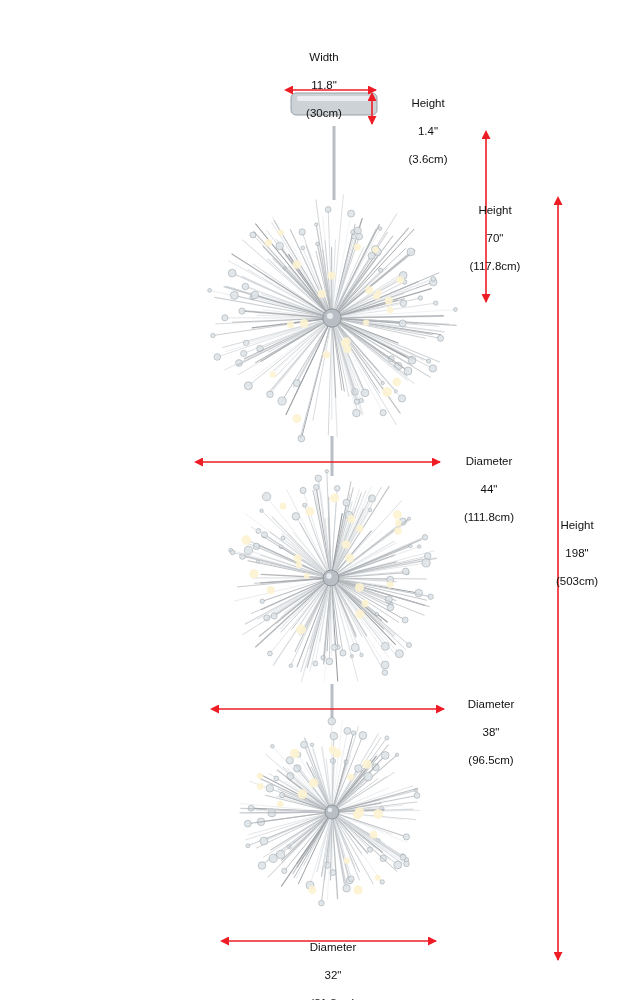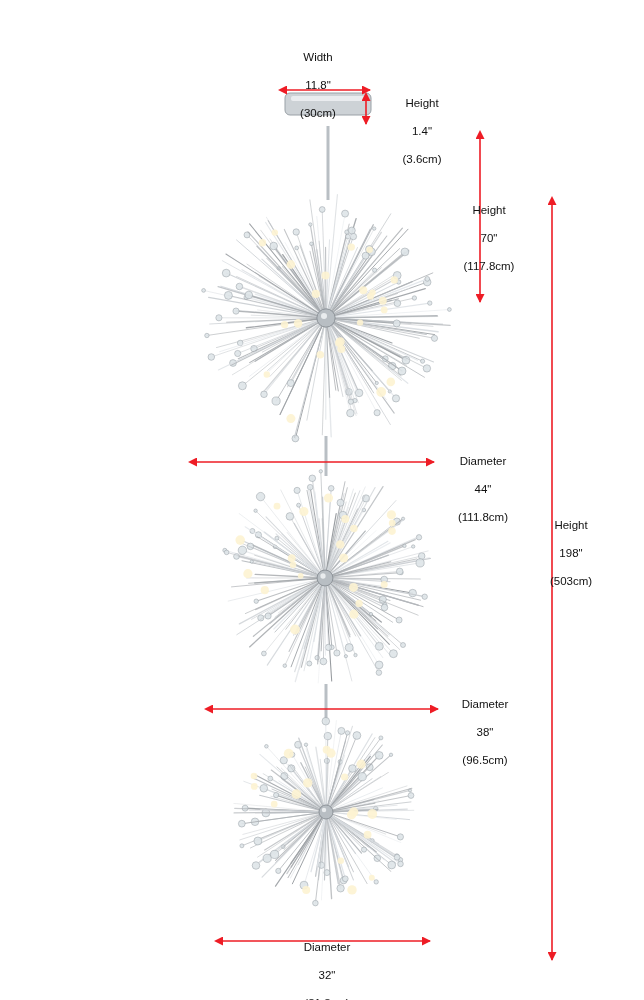--- a/index.html
+++ b/index.html
@@ -10,21 +10,21 @@
   body {
     width: 644px;
     height: 1000px;
     position: relative;
     font-family: "Liberation Sans", sans-serif;
     color: #000000;
     overflow: hidden;
   }
   #stage {
     position: absolute;
-    left: 10px; top: 0;
+    left: 16px; top: 0;
     width: 556px;
     height: 1000px;
   }
   .label {
     position: absolute;
     text-align: center;
     font-size: 11.5px;
     line-height: 14px;
     color: #111111;
     white-space: pre-line;

